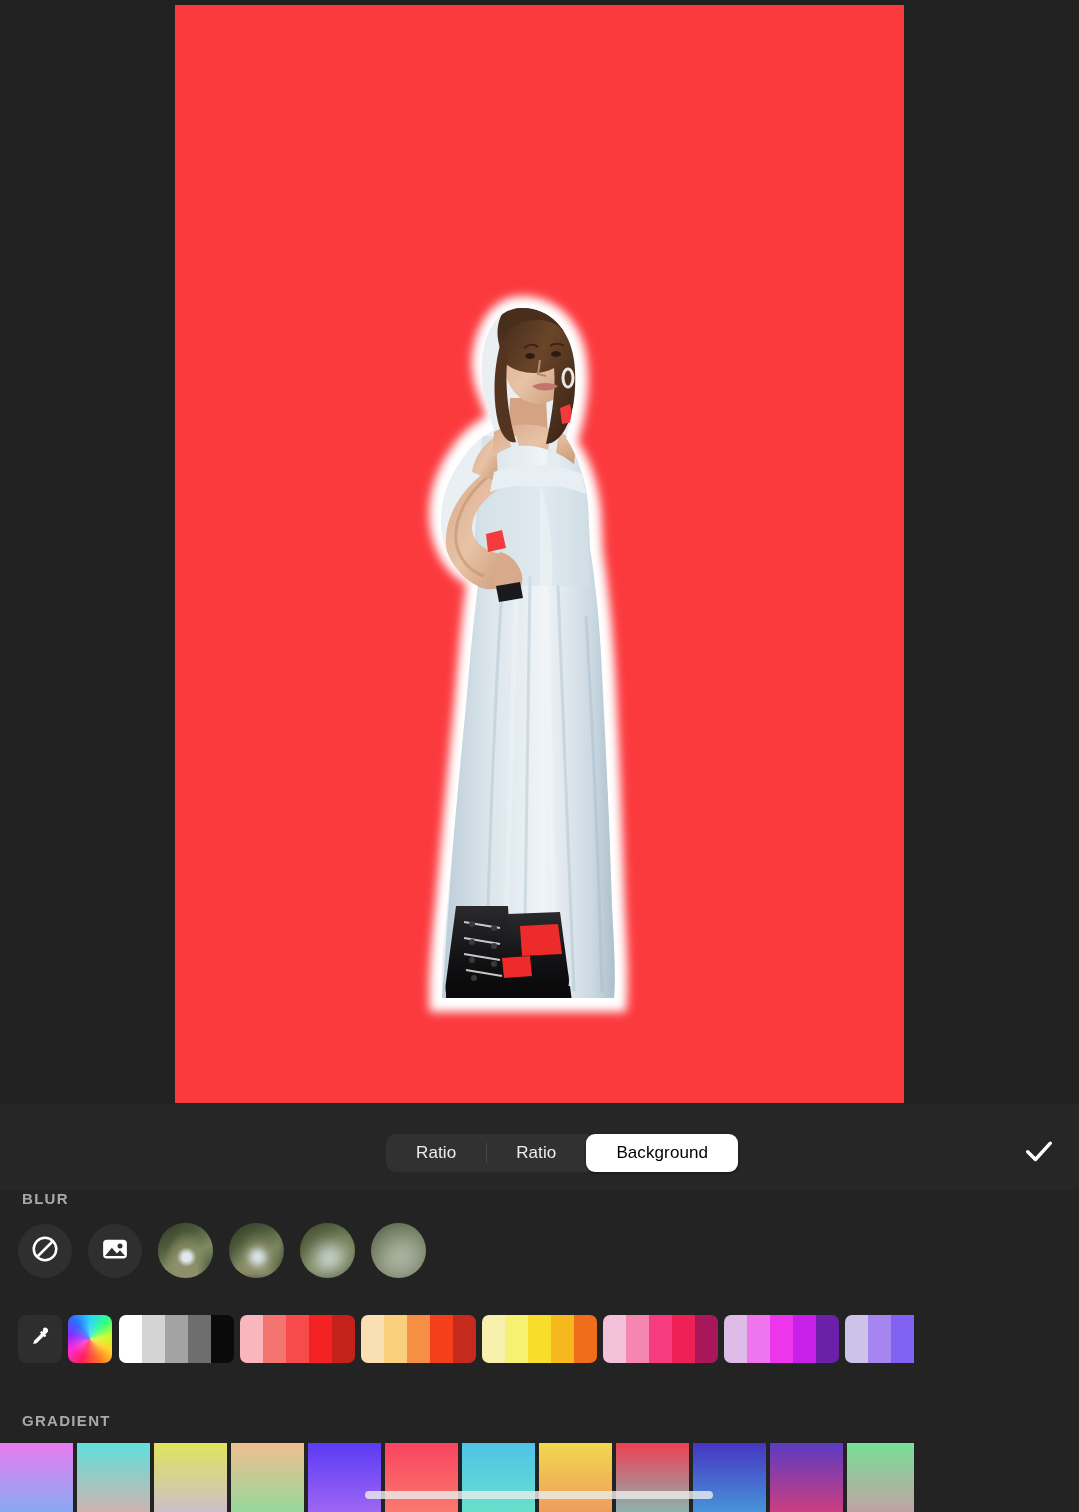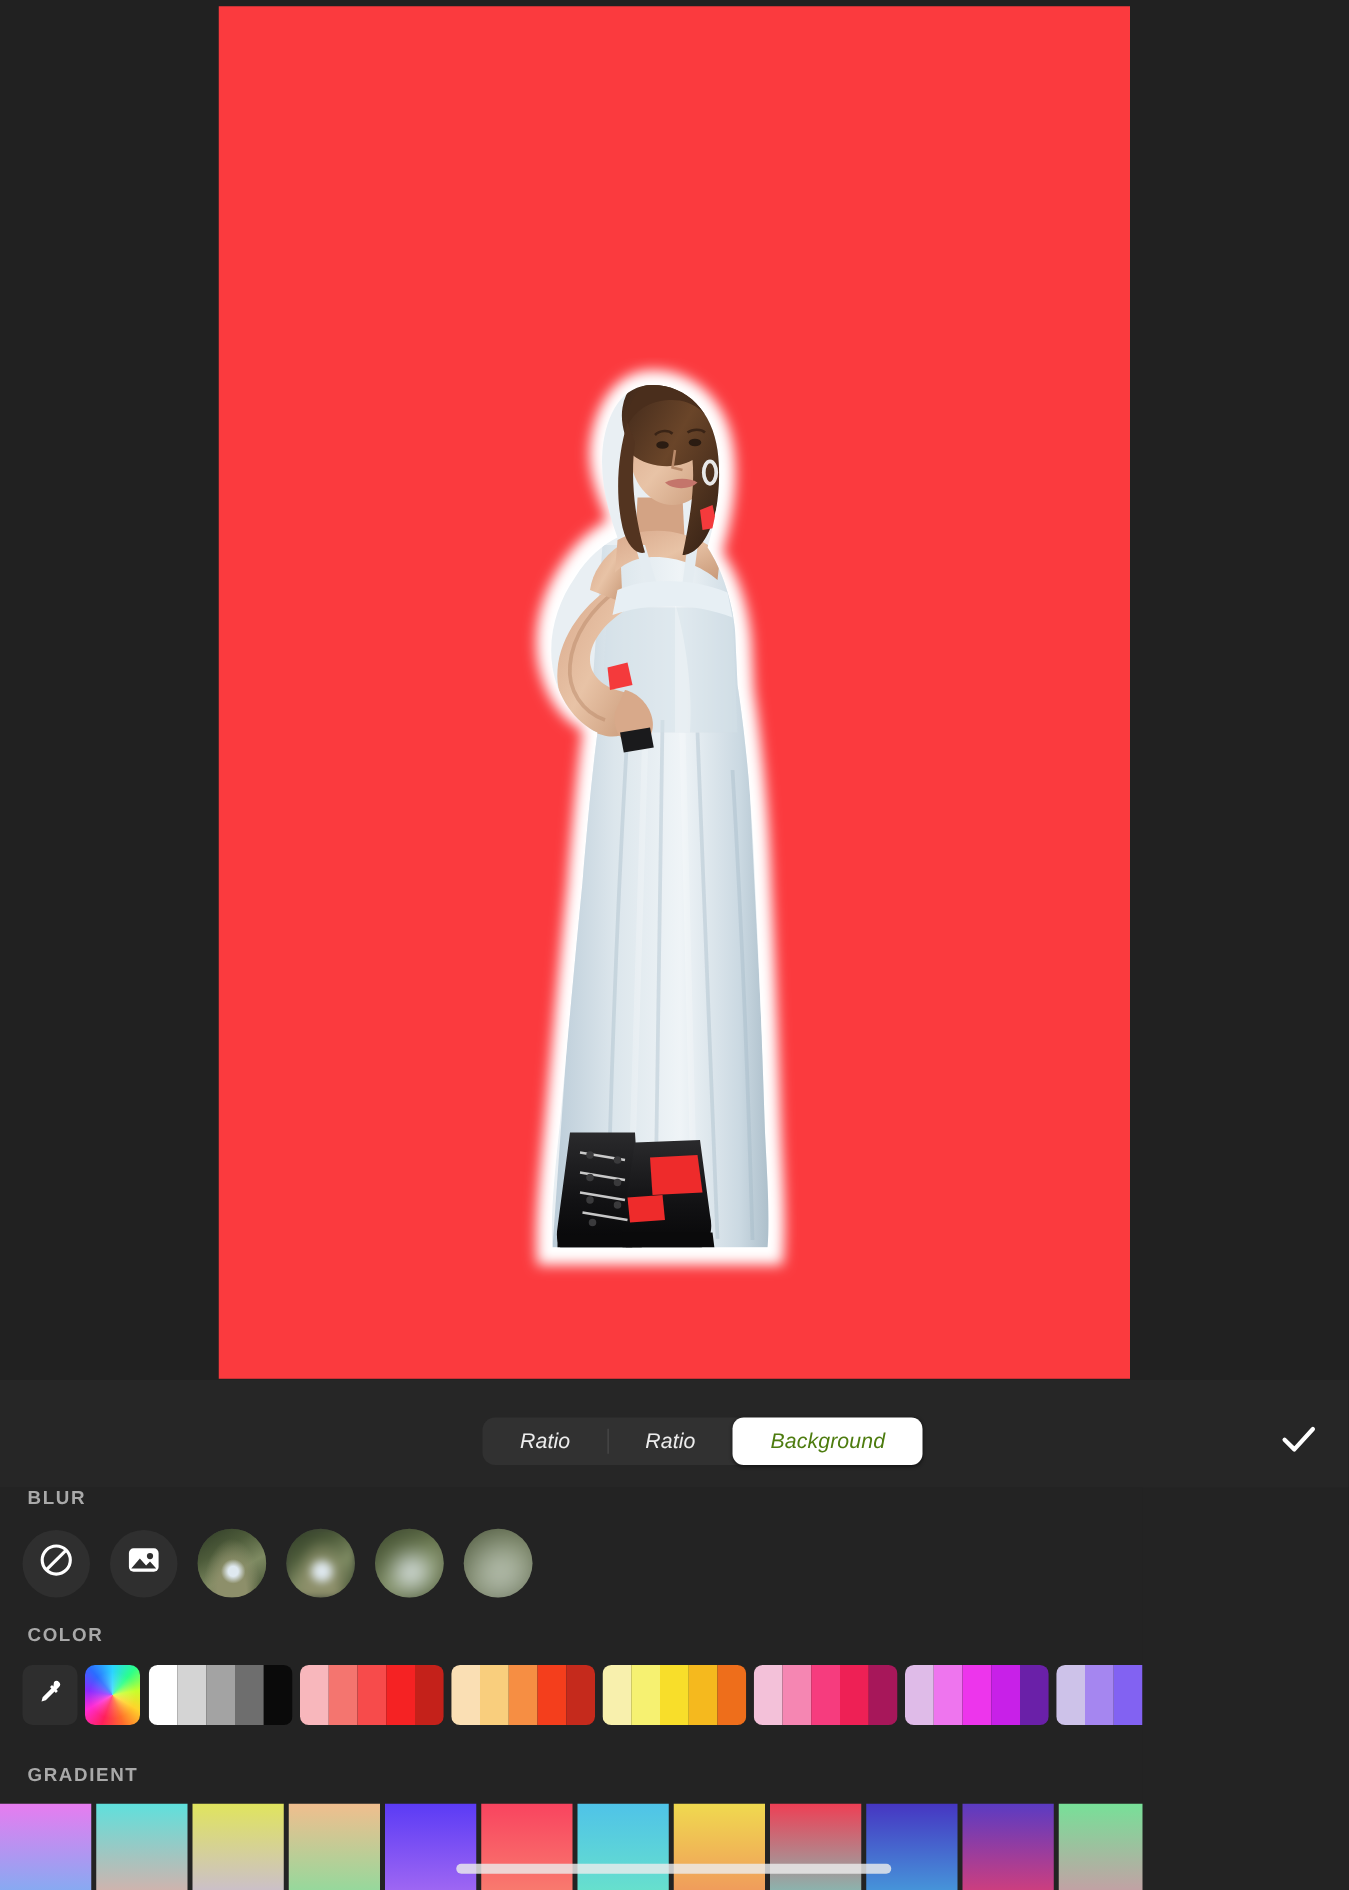--- a/index.html
+++ b/index.html
@@ -64,21 +64,20 @@
   .segmented {
     position: absolute;
     left: 386px;
     top: 30px;
     height: 38px;
     display: flex;
     align-items: center;
     background: #313131;
     border-radius: 10px;
     padding: 0;
-    font-style: italic;
   }
   .seg-item {
     position: relative;
     height: 38px;
     display: flex;
     align-items: center;
     justify-content: center;
     padding: 0 30px;
     font-size: 17px;
     color: #EDEDED;
@@ -89,21 +88,21 @@
   }
   .seg-item + .seg-item::before {
     content: "";
     position: absolute;
     left: 0; top: 9px;
     width: 1px; height: 20px;
     background: #4a4a4a;
   }
   .seg-item.selected {
     background: #FFFFFF;
-    color: #4d7c0f;
+    color: #000000;
     border-radius: 9px;
     box-shadow: 0 1px 3px rgba(0,0,0,.45);
     z-index: 2;
     text-align: center;
   }
   .seg-item.selected::before { display: none; }
 
   .confirm-btn {
     position: absolute;
     right: 14px;
@@ -481,21 +480,20 @@
         <div class="blur-thumb">
           <div class="tb" style="filter:blur(12px);transform:scale(1.4);background:
             radial-gradient(circle at 52% 58%, #e8eff3 0 18%, rgba(232,239,243,0) 40%),
             linear-gradient(150deg,#49543c 0%,#68744d 36%,#98a47c 64%,#515c3c 100%);"></div>
         </div>
 
       </div>
     </div>
 
     <div class="color-section">
-      <div class="section-label">COLOR</div>
       <div class="color-row">
 
         <div class="eyedrop-btn">
           <span>
             <svg viewBox="0 0 24 24" fill="none" xmlns="http://www.w3.org/2000/svg">
               <path d="M15.2 3.6 a2.8 2.8 0 0 1 4 4 l-2 2 1.1 1.1 -1.6 1.6 -1.1 -1.1 -7 7
                        -3.4 .9 .9 -3.4 7 -7 -1.1 -1.1 1.6 -1.6 1.1 1.1 Z" fill="#FFFFFF"></path>
             </svg>
           </span>
         </div>

